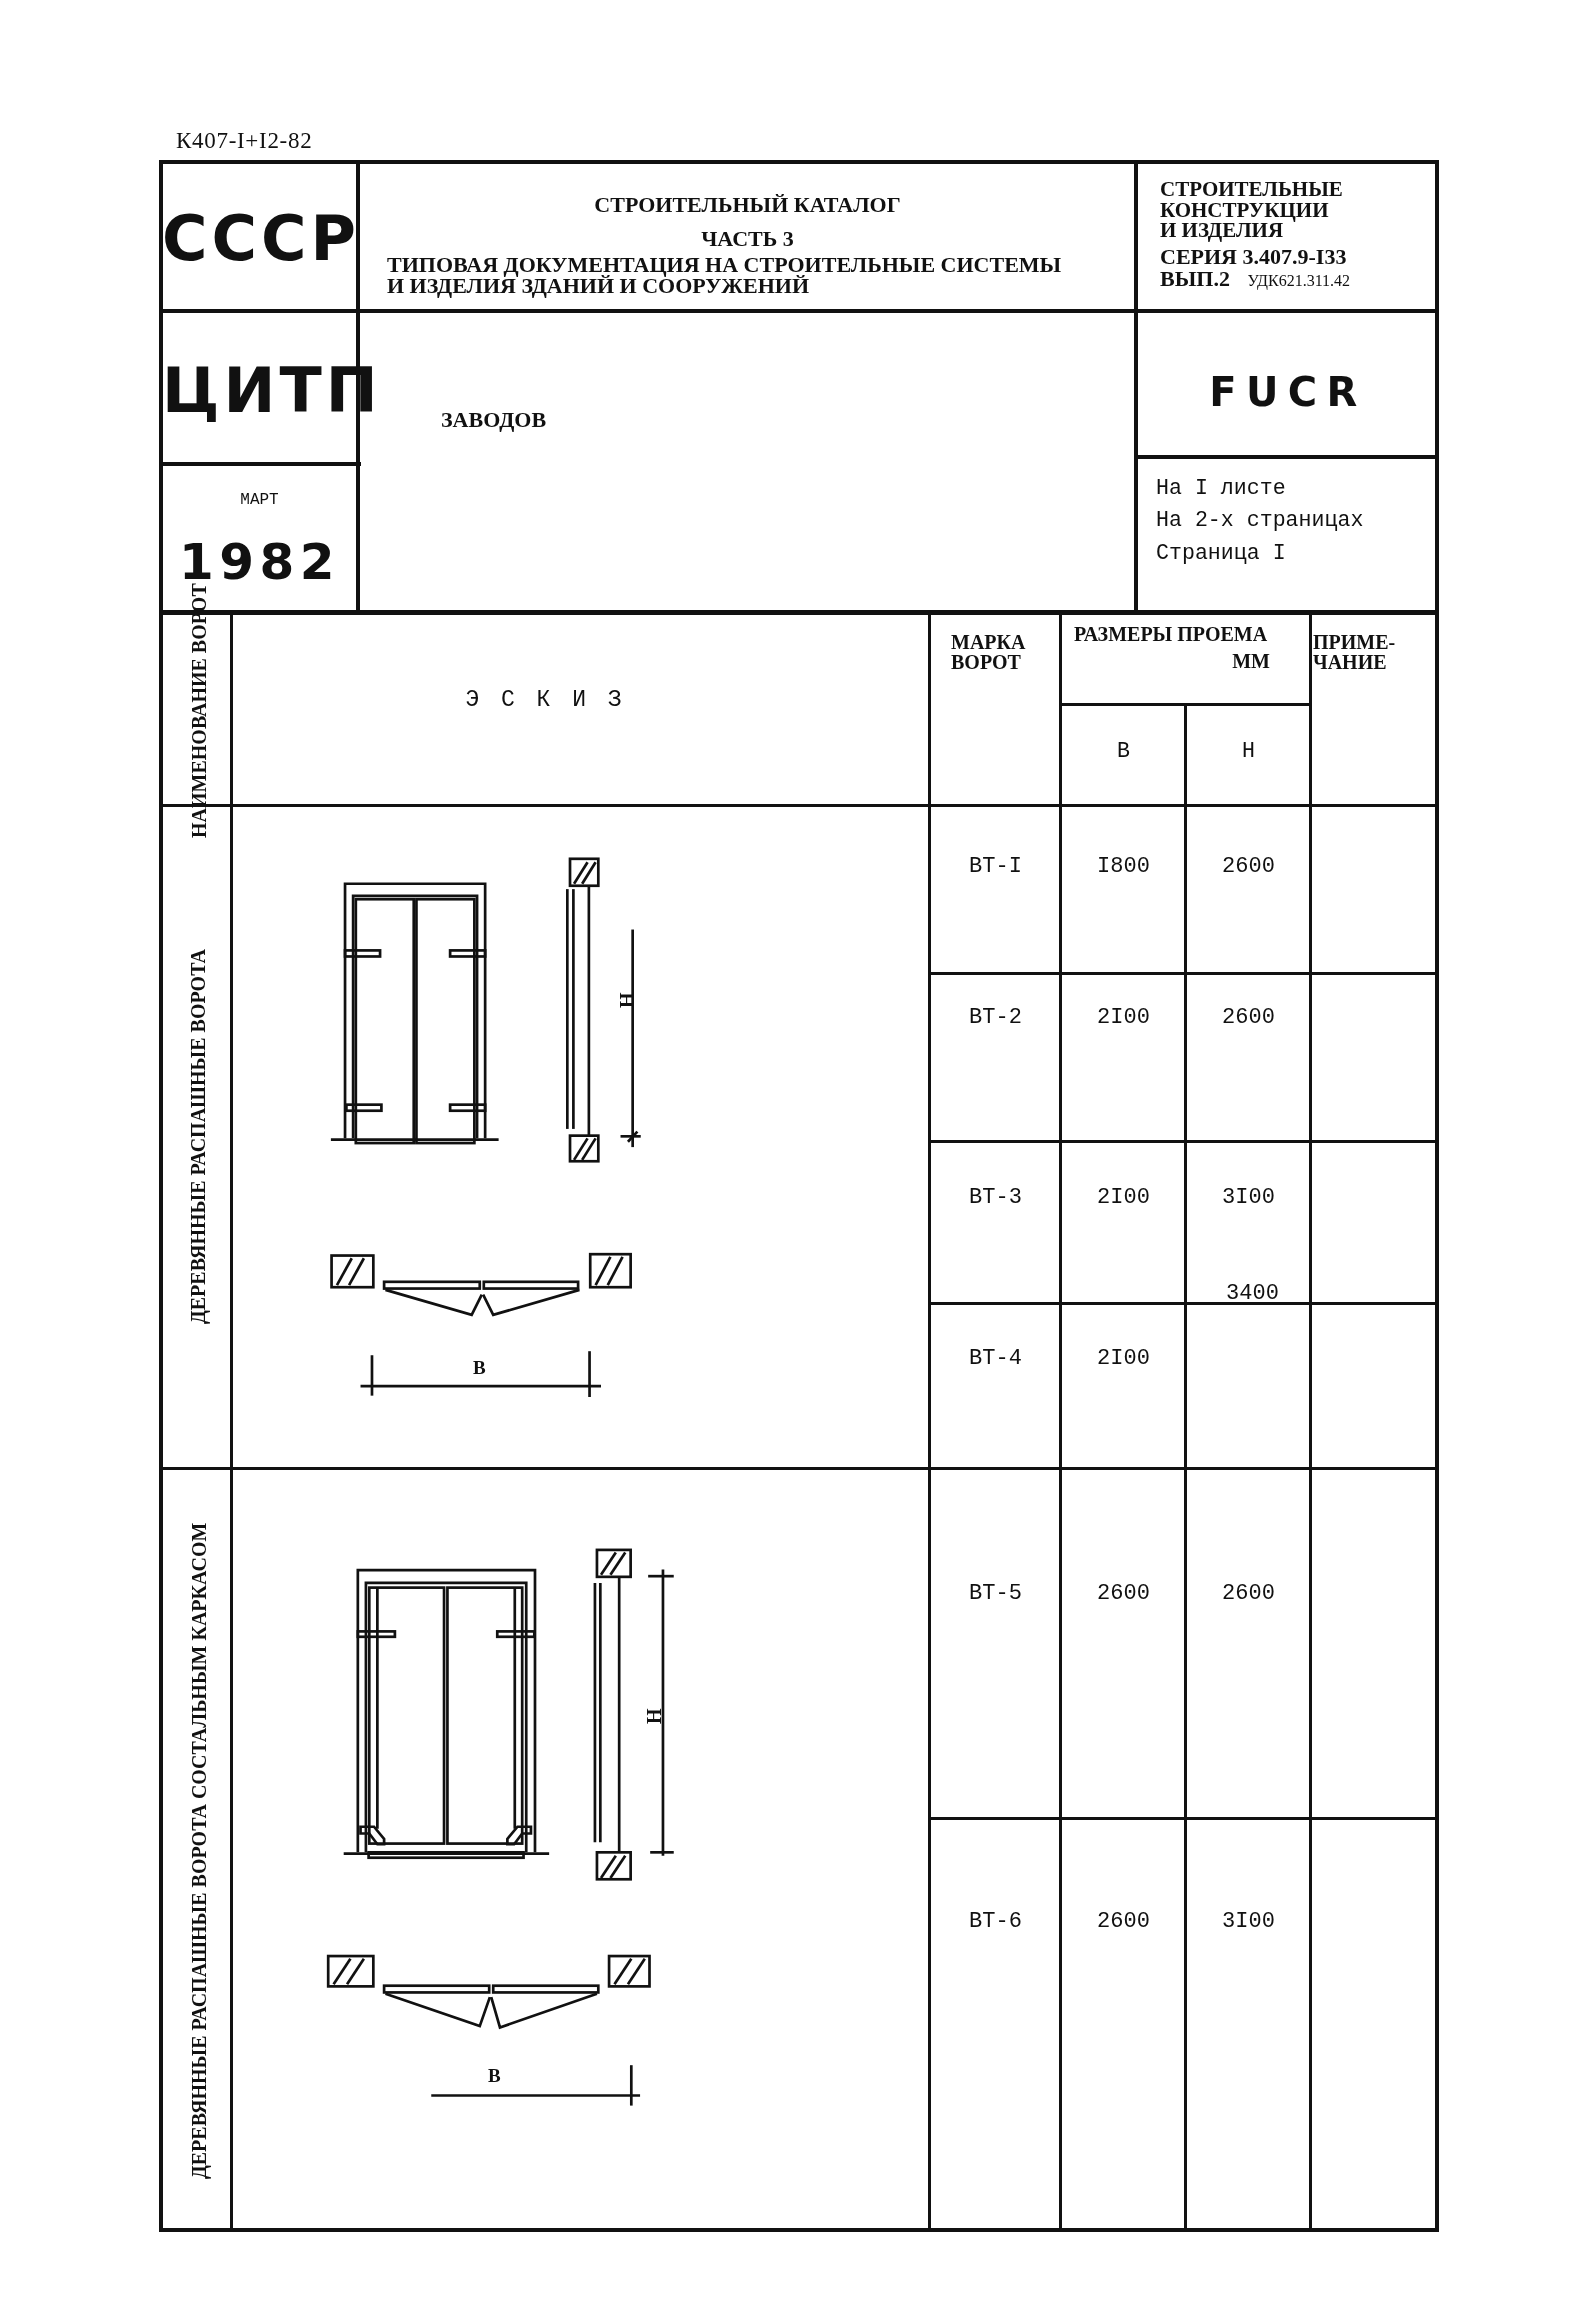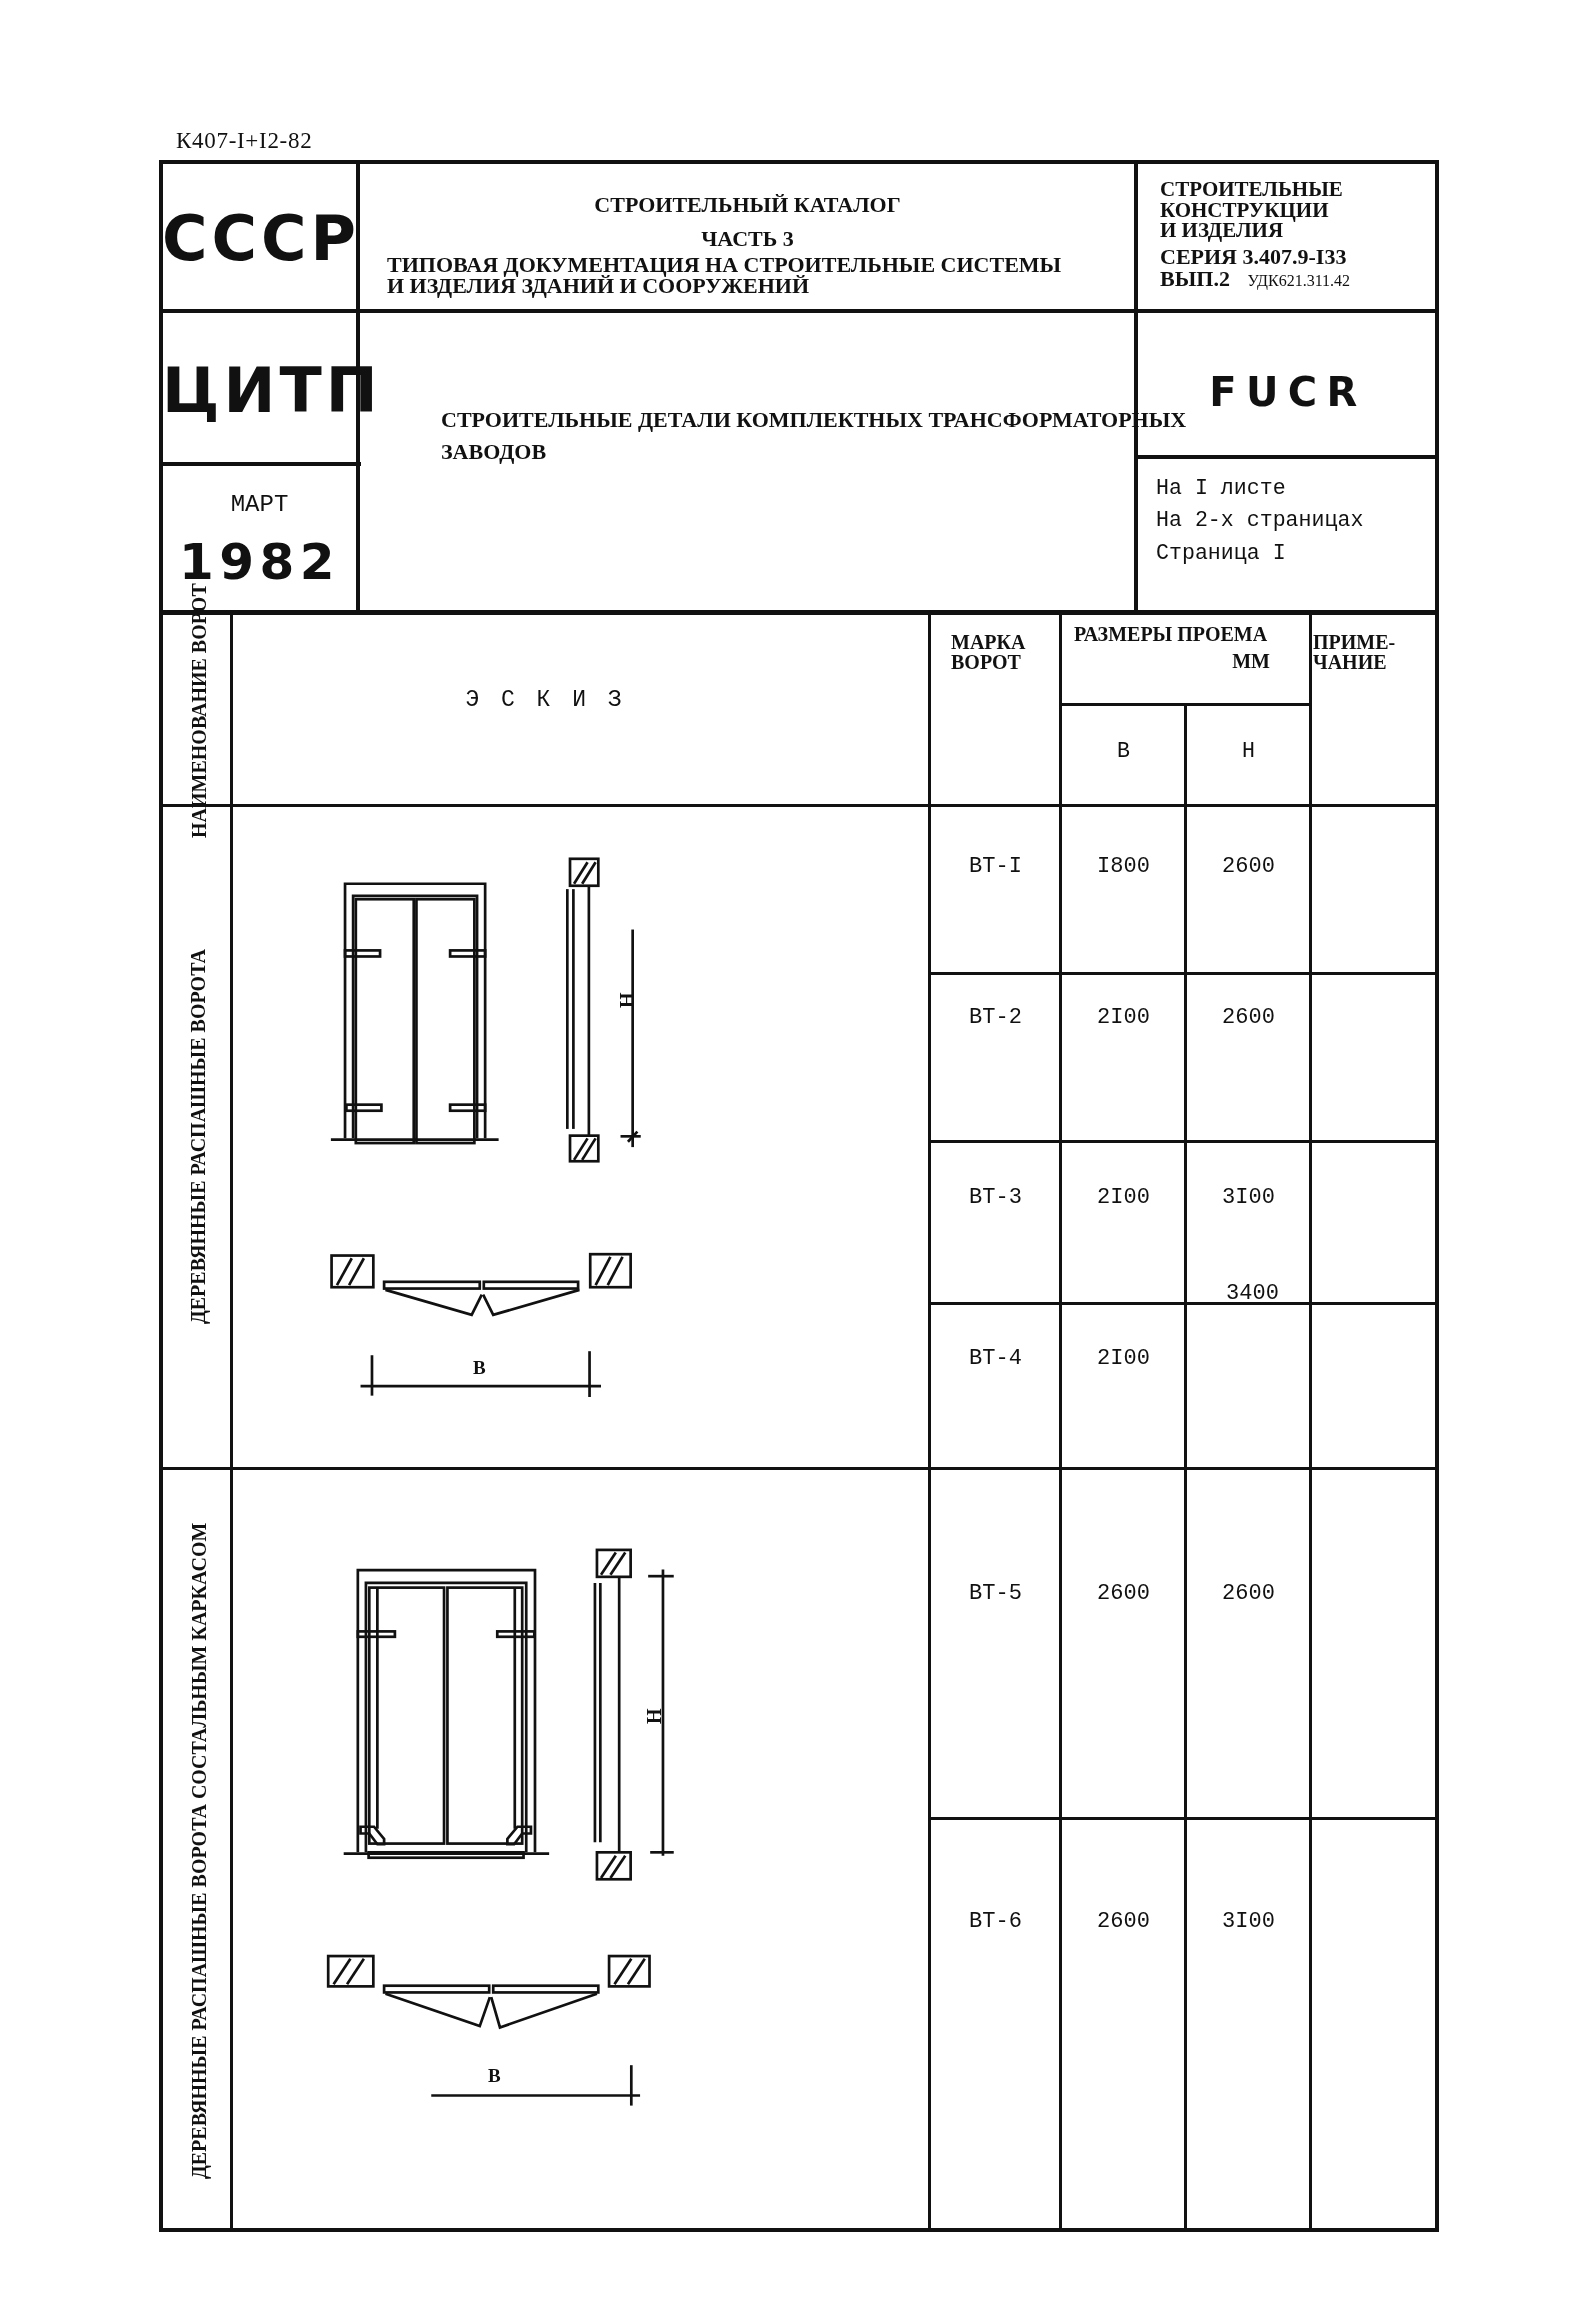--- a/index.html
+++ b/index.html
@@ -26,32 +26,31 @@
 
 <div class="hline" style="left:159px;top:309px;width:1280px;height:4px;"></div>
 <div class="hline" style="left:159px;top:462px;width:202px;height:4px;"></div>
 <div class="hline" style="left:1136px;top:455px;width:303px;height:4px;"></div>
 <div class="hline" style="left:159px;top:610px;width:1280px;height:4.7px;"></div>
 <div class="vline" style="left:356px;top:160px;width:4px;height:453px;"></div>
 <div class="vline" style="left:1134px;top:160px;width:4px;height:453px;"></div>
 
 <div class="abs big-mono center" style="left:162px;top:202px;width:195px;font-size:62px;letter-spacing:4px;">СССР</div>
 <div class="abs big-mono center" style="left:162px;top:354px;width:195px;font-size:62px;letter-spacing:4px;">ЦИТП</div>
-<div class="abs center cell-text" style="left:162px;top:492px;width:195px;font-size:24px;">МАРТ</div>
+<div class="abs center cell-text" style="left:162px;top:492px;width:195px;font-size:16px;">МАРТ</div>
 <div class="abs big-mono center" style="left:162px;top:533px;width:195px;font-size:50px;letter-spacing:5.4px;">1982</div>
 
 <div class="abs bold-serif center" style="left:360px;top:192px;width:775px;font-size:22px;">СТРОИТЕЛЬНЫЙ КАТАЛОГ</div>
 <div class="abs bold-serif center" style="left:360px;top:226px;width:775px;font-size:22px;">ЧАСТЬ 3</div>
 <div class="abs bold-serif" style="left:387px;top:255px;font-size:22px;line-height:0.95;">
   <div>ТИПОВАЯ ДОКУМЕНТАЦИЯ НА СТРОИТЕЛЬНЫЕ СИСТЕМЫ</div>
   <div>И ИЗДЕЛИЯ ЗДАНИЙ И СООРУЖЕНИЙ</div>
 </div>
 
 <div class="abs bold-serif" style="left:441px;top:404px;font-size:22px;line-height:1.45;">
-  <div>СТРОИТЕЛЬНЫЕ ДЕТАЛИ КОМПЛЕКТНЫХ ТРАНСФОРМАТОРНЫХ</div>
   <div>ЗАВОДОВ</div>
 </div>
 
 <div class="abs bold-serif" style="left:1160px;top:179px;font-size:21px;line-height:0.98;">
   <div>СТРОИТЕЛЬНЫЕ</div>
   <div>КОНСТРУКЦИИ</div>
   <div>И ИЗДЕЛИЯ</div>
   <div style="margin-top:5.4px;font-size:22px;">СЕРИЯ 3.407.9-I33</div>
   <div style="font-size:22px;white-space:nowrap;">
     <span>ВЫП.2</span>

